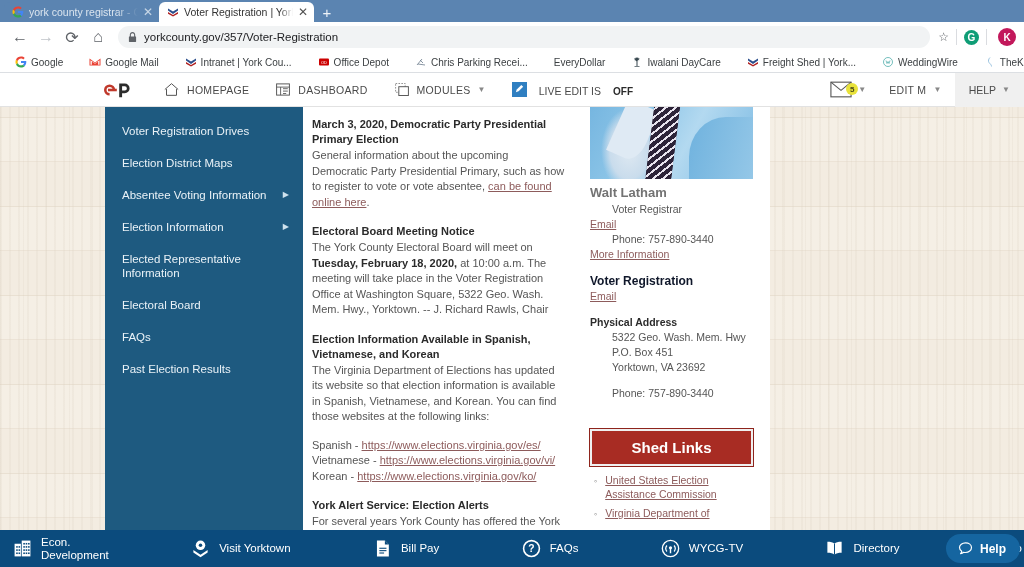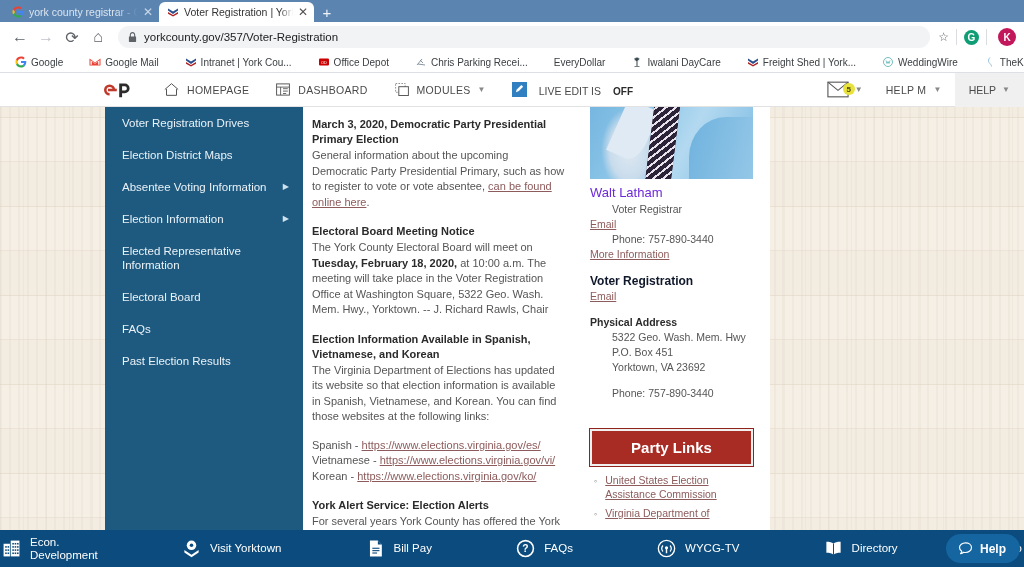--- a/index.html
+++ b/index.html
@@ -181,21 +181,21 @@
   .content {
     position: relative;
     display: flex;
     height: 460px;
     z-index: 2;
   }
   .gutter-left { width: 105px; flex: 0 0 105px; }
   .leftnav {
     width: 198px; flex: 0 0 198px;
     background: #1e5a80;
-    padding: 0 0 20px 0;
+    padding: 8px 0 20px 0;
   }
   .leftnav a {
     display: flex; align-items: flex-start; justify-content: space-between;
     color: #eaf2f7; text-decoration: none;
     font-size: 11.5px; line-height: 14px;
     padding: 9px 14px 9px 17px;
     cursor: pointer;
   }
   .leftnav a span.lbl { display:block; }
   .arrow { color:#cfe2ee; font-size: 8px; line-height:14px; margin-left:6px; }
@@ -246,21 +246,21 @@
   }
   .collar-l {
     position:absolute; left:16%; top:-4px; width:34px; height:56px;
     background:#dfeaf4; transform: rotate(24deg); border-radius:0 0 40% 0;
   }
   .shoulder-r {
     position:absolute; right:-10px; top:10px; width:74px; height:80px;
     background:linear-gradient(105deg,#6fb2de,#9bcbe9);
     border-radius: 50% 0 0 0;
   }
-  .rc-name { font-size: 13px; color:#6d28d9; font-weight:normal; line-height:17px; margin-bottom:1px; }
+  .rc-name { font-size: 13px; color:#737373; font-weight:bold; line-height:17px; margin-bottom:1px; }
   .rc-h { font-size: 12px; color:#0f172a; font-weight:bold; line-height:16px; }
   .rightcol a { color:#8d5b5b; text-decoration: underline; }
   .rc-sub { color:#555;margin-left:22px; }
   .rc-strong { color:#2b2b2b; font-weight:bold; }
   .rc-gap { height: 11px; }
   .quicklinks-btn {
     background:#a82c23;
     border: 2px solid #f0f0f0;
     color:#fff;
     text-align:center;
@@ -488,21 +488,21 @@
         <div class="mailwrap">
           <svg width="22" height="17" viewBox="0 0 24 18">
             <rect x="1" y="1" width="22" height="16" stroke="#555" stroke-width="1.2" fill="#fff"></rect>
             <path d="M1 1l11 9 11-9" stroke="#555" stroke-width="1.1" fill="none"></path>
           </svg>
           <span class="badge">5</span>
         </div>
         <span class="caret" style="padding-right:10px;">▼</span>
 
         <div class="admin-item">
-          <span>HELP M</span>
+          <span>EDIT M</span>
           <span class="caret">▼</span>
         </div>
 
         <div class="help-cell">
           <span>HELP</span>
           <span class="caret">▼</span>
         </div>
       </div>
     </div>
 
@@ -591,39 +591,39 @@
         <div class="rc-sub">P.O. Box 451</div>
         <div class="rc-sub">Yorktown, VA 23692</div>
 
         <div class="rc-gap"></div>
 
         <div class="rc-sub">Phone: 757-890-3440</div>
 
         <div class="rc-gap"></div>
         <div class="rc-gap"></div>
 
-        <div class="quicklinks-btn">Party Links</div>
+        <div class="quicklinks-btn">Shed Links</div>
 
         <ul class="ql-list">
           <li>
             <span class="ql-bullet">◦</span>
             <a>United States Election Assistance Commission</a>
           </li>
           <li>
             <span class="ql-bullet">◦</span>
             <a>Virginia Department of</a>
           </li>
         </ul>
       </aside>
 
       <div class="gutter-right"></div>
     </div>
 
     <div class="bottombar">
-      <div class="bb-item two" style="padding-left:2px;">
+      <div class="bb-item two" style="padding-left:13px;">
         <svg class="bb-ico" viewBox="0 0 24 24">
           <rect x="2" y="6" width="8" height="16" fill="#fff"></rect>
           <rect x="11" y="2" width="11" height="20" fill="#fff"></rect>
           <g fill="#0b4b7d">
             <rect x="4" y="9" width="2" height="2"></rect>
               <rect x="7" y="9" width="2" height="2"></rect>
             <rect x="4" y="13" width="2" height="2"></rect>
               <rect x="7" y="13" width="2" height="2"></rect>
             <rect x="4" y="17" width="2" height="2"></rect>
               <rect x="7" y="17" width="2" height="2"></rect>

